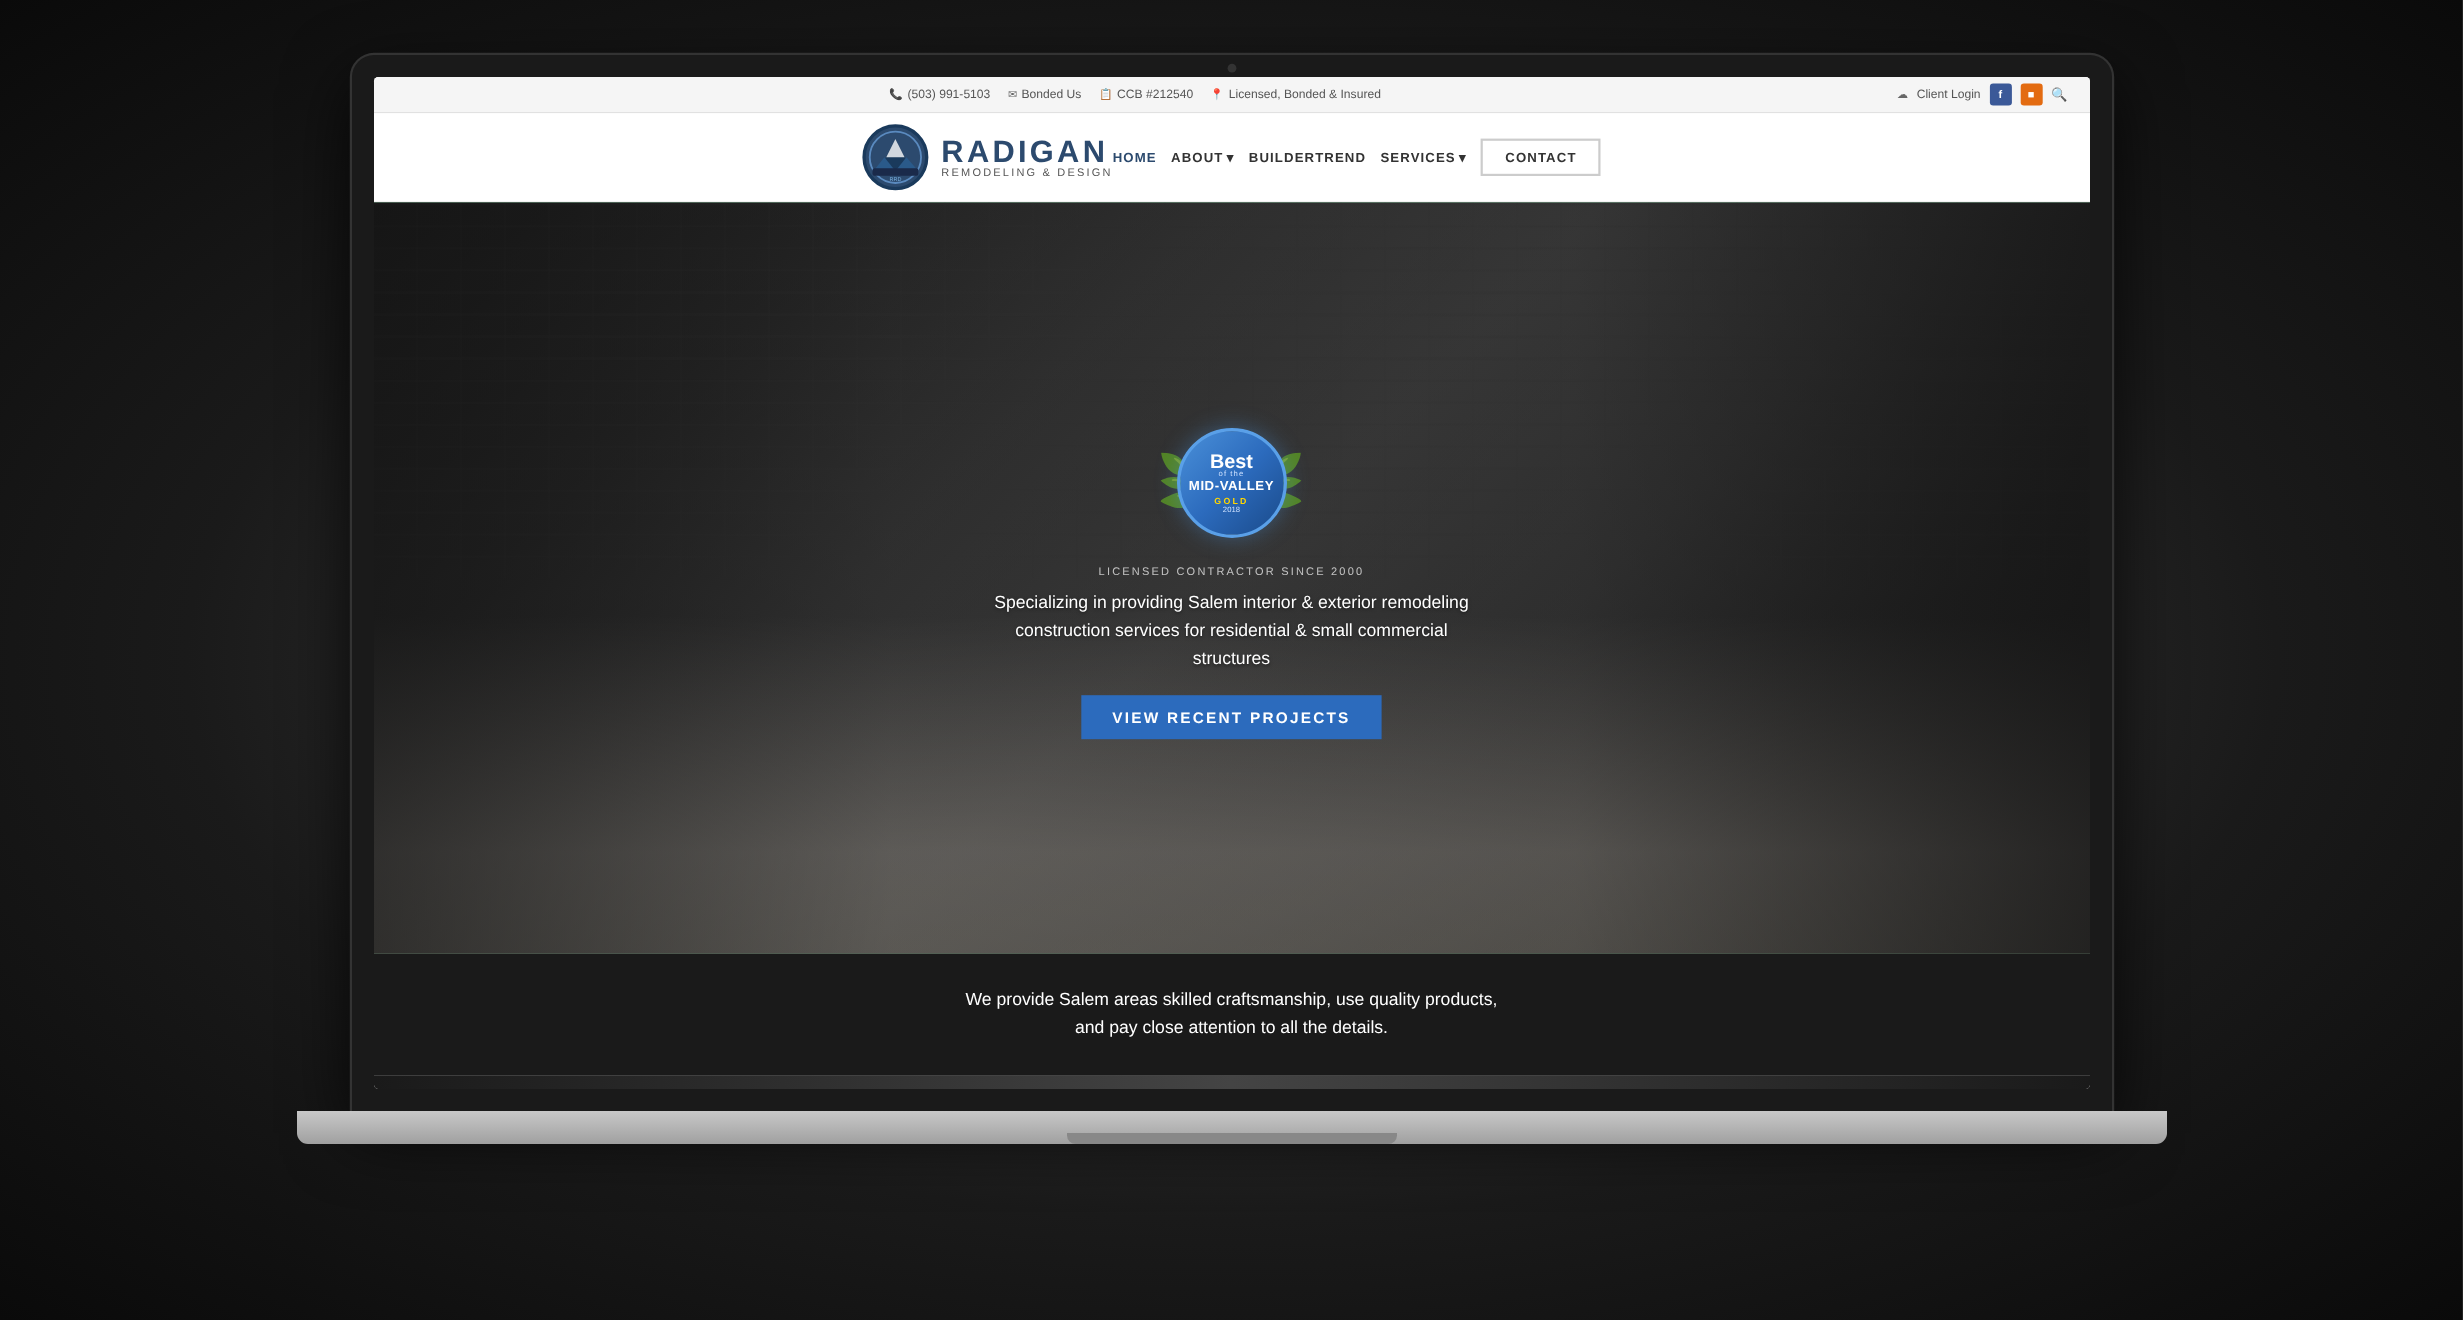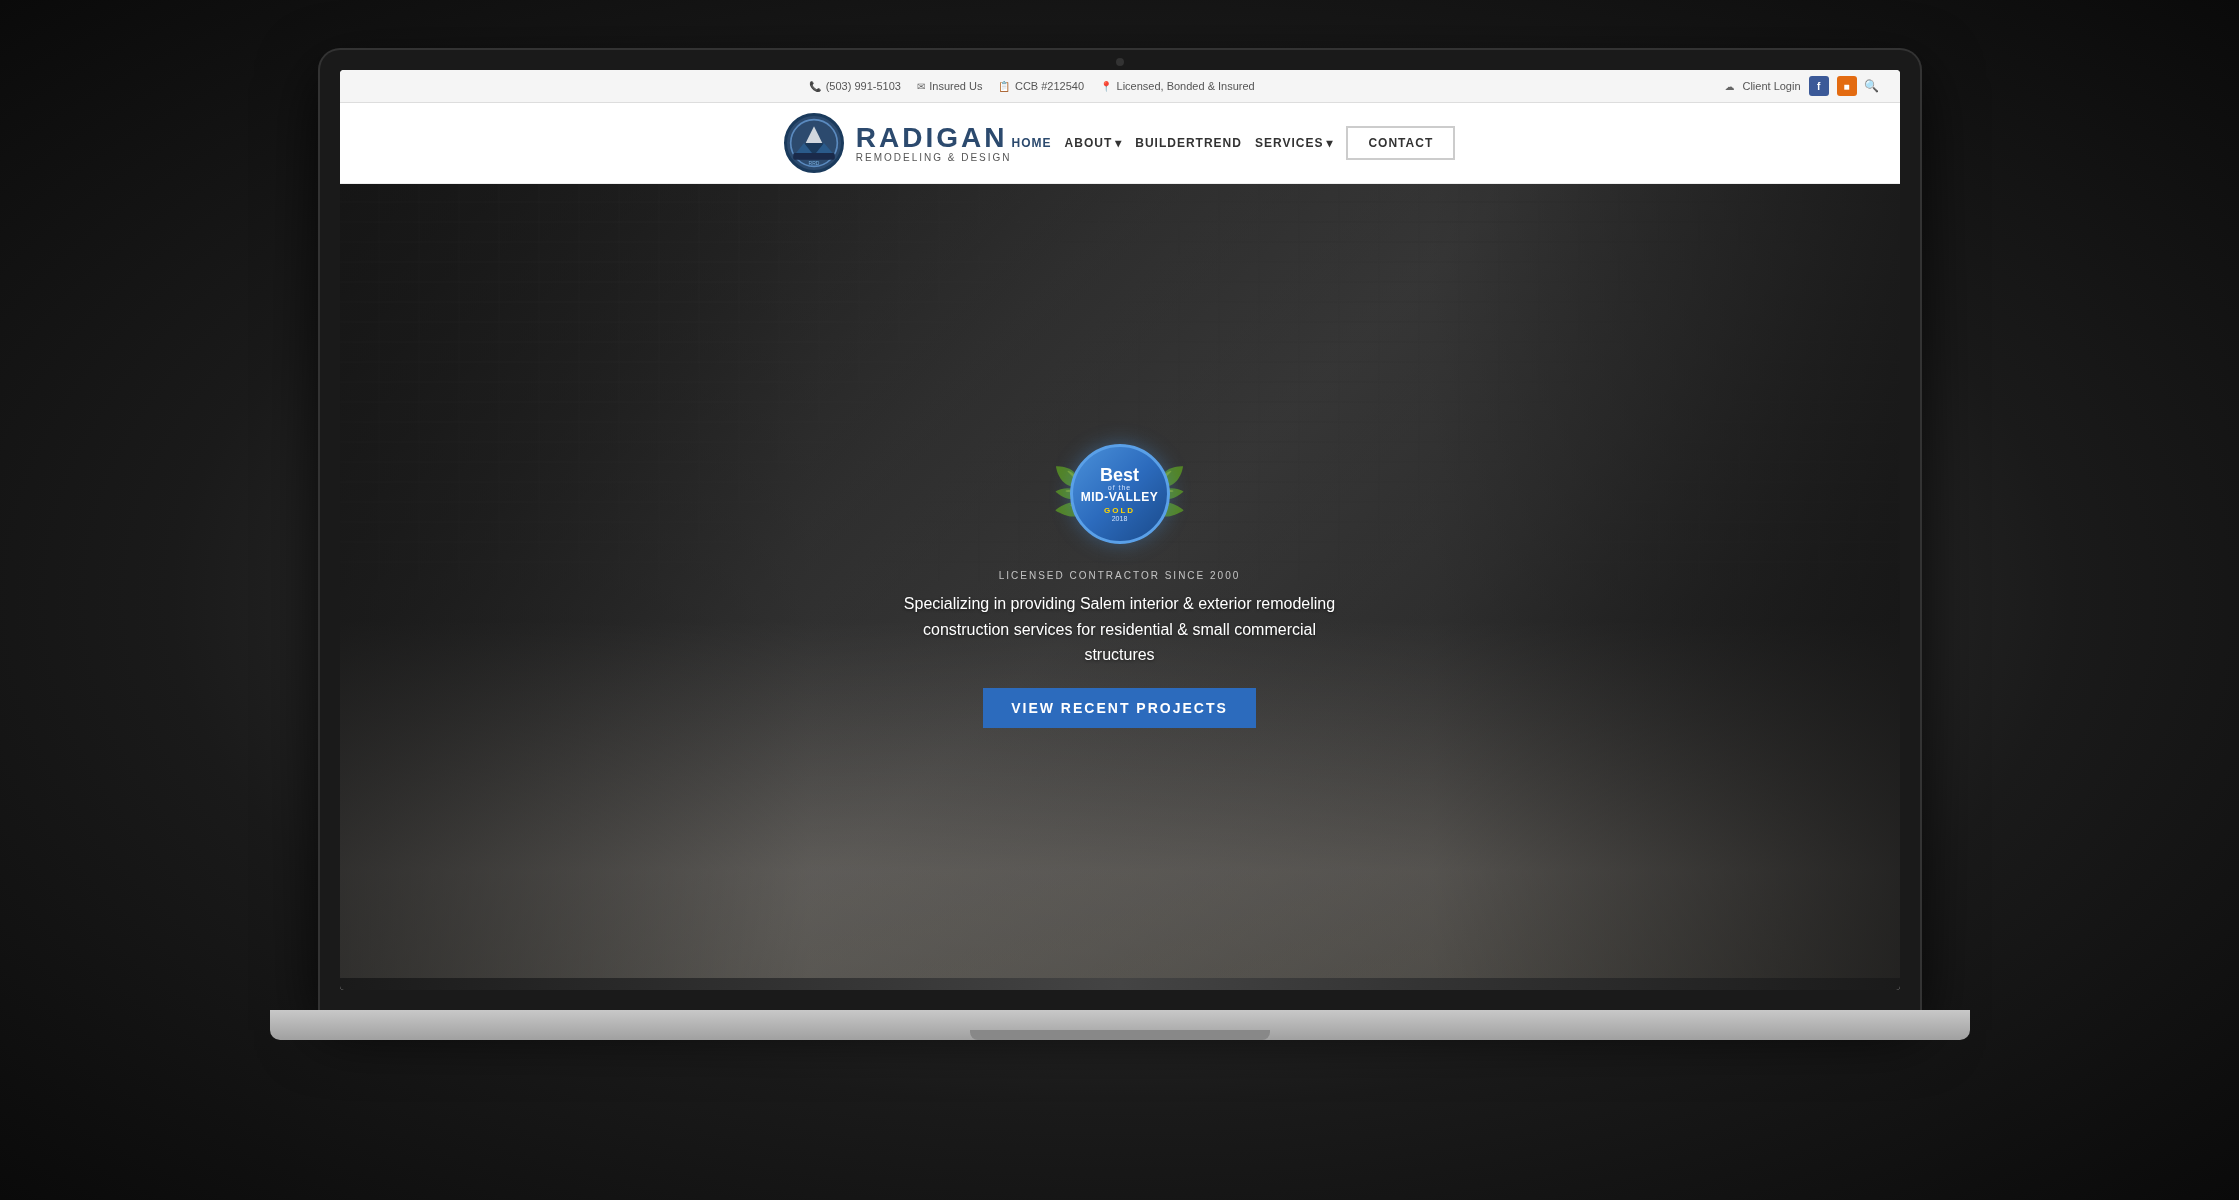--- a/index.html
+++ b/index.html
@@ -437,21 +437,21 @@
       <div class="website">
 
         <div class="top-bar">
           <div class="top-bar-left">
             <div class="top-bar-item">
               <span class="top-bar-icon">📞</span>
               <span>(503) 991-5103</span>
             </div>
             <div class="top-bar-item">
               <span class="top-bar-icon">✉</span>
-              <span>Insured Us</span>
+              <span>Bonded Us</span>
             </div>
             <div class="top-bar-item">
               <span class="top-bar-icon">📋</span>
               <span>CCB #212540</span>
             </div>
             <div class="top-bar-item">
               <span class="top-bar-icon">📍</span>
               <span>Licensed, Bonded &amp; Insured</span>
             </div>
           </div>
@@ -514,20 +514,23 @@
               </div>
               <span class="laurel-right">🌿</span>
             </div>
 
             <p class="hero-licensed">LICENSED CONTRACTOR SINCE 2000</p>
             <p class="hero-headline">Specializing in providing Salem interior &amp; exterior remodeling construction services for residential &amp; small commercial structures</p>
             <button class="hero-cta">VIEW RECENT PROJECTS</button>
           </div>
         </div>
 
+        <div class="below-hero">
+          <p class="below-hero-text">We provide Salem areas skilled craftsmanship, use quality products, and pay close attention to all the details.</p>
+        </div>
 
         <div class="separator-bar"></div>
 
       </div>
     </div>
   </div>
   <div class="laptop-base"></div>
 </div>
 
 </body></html>

